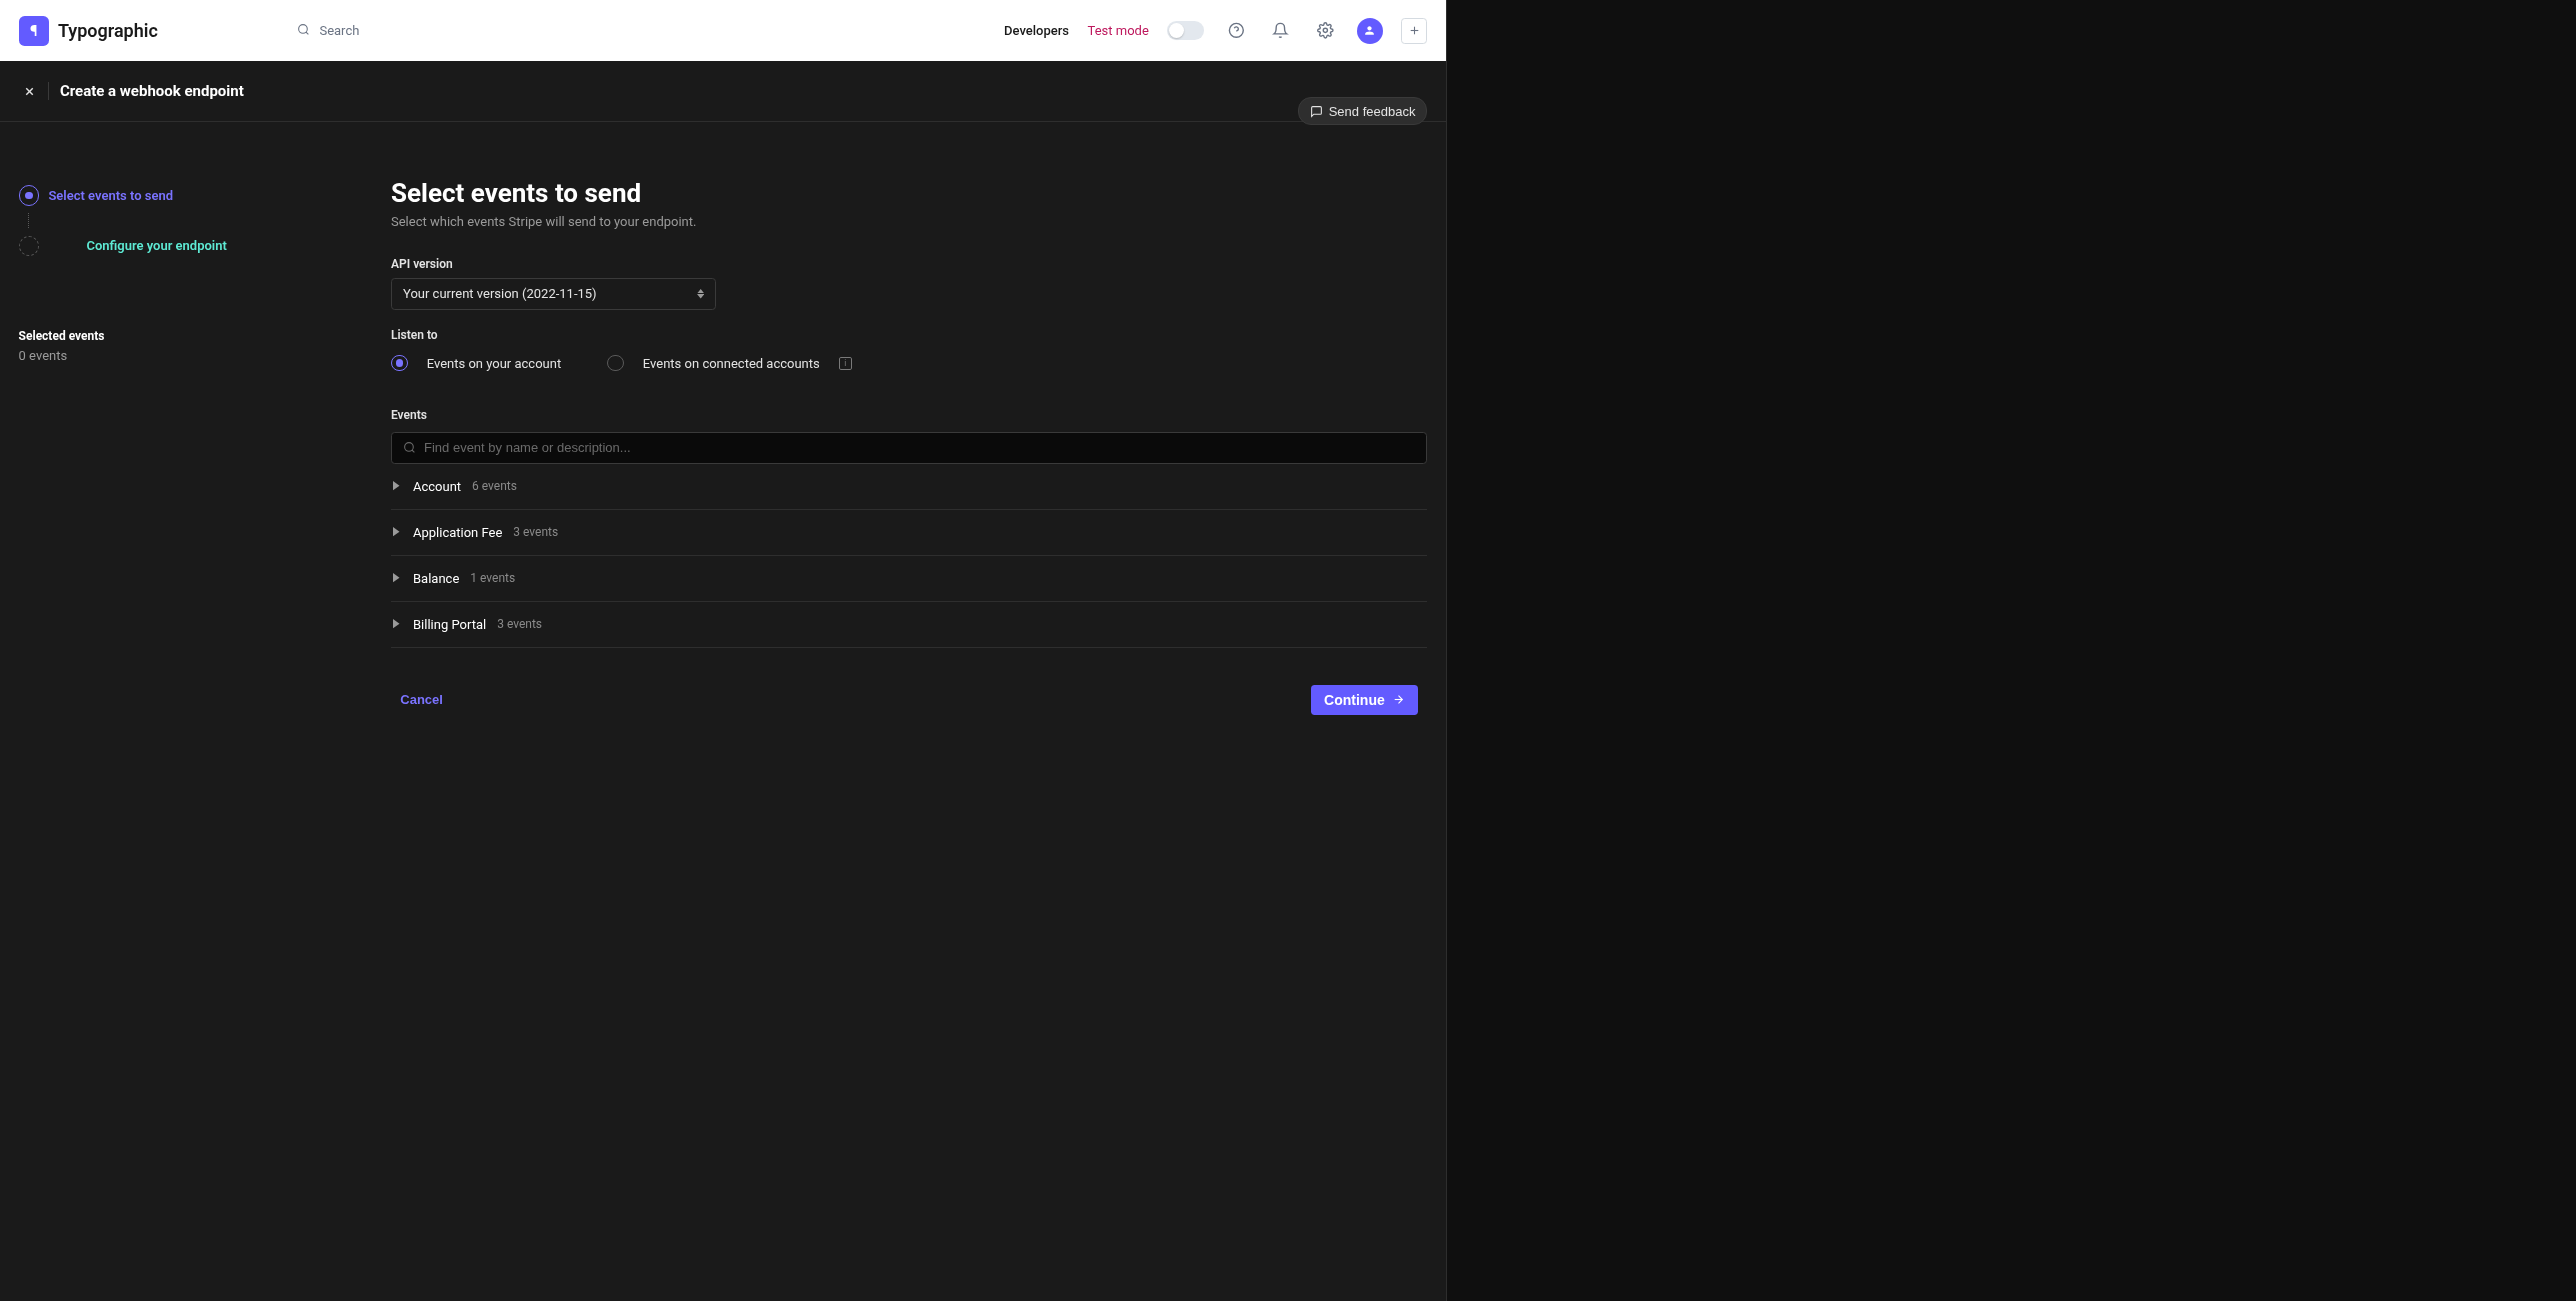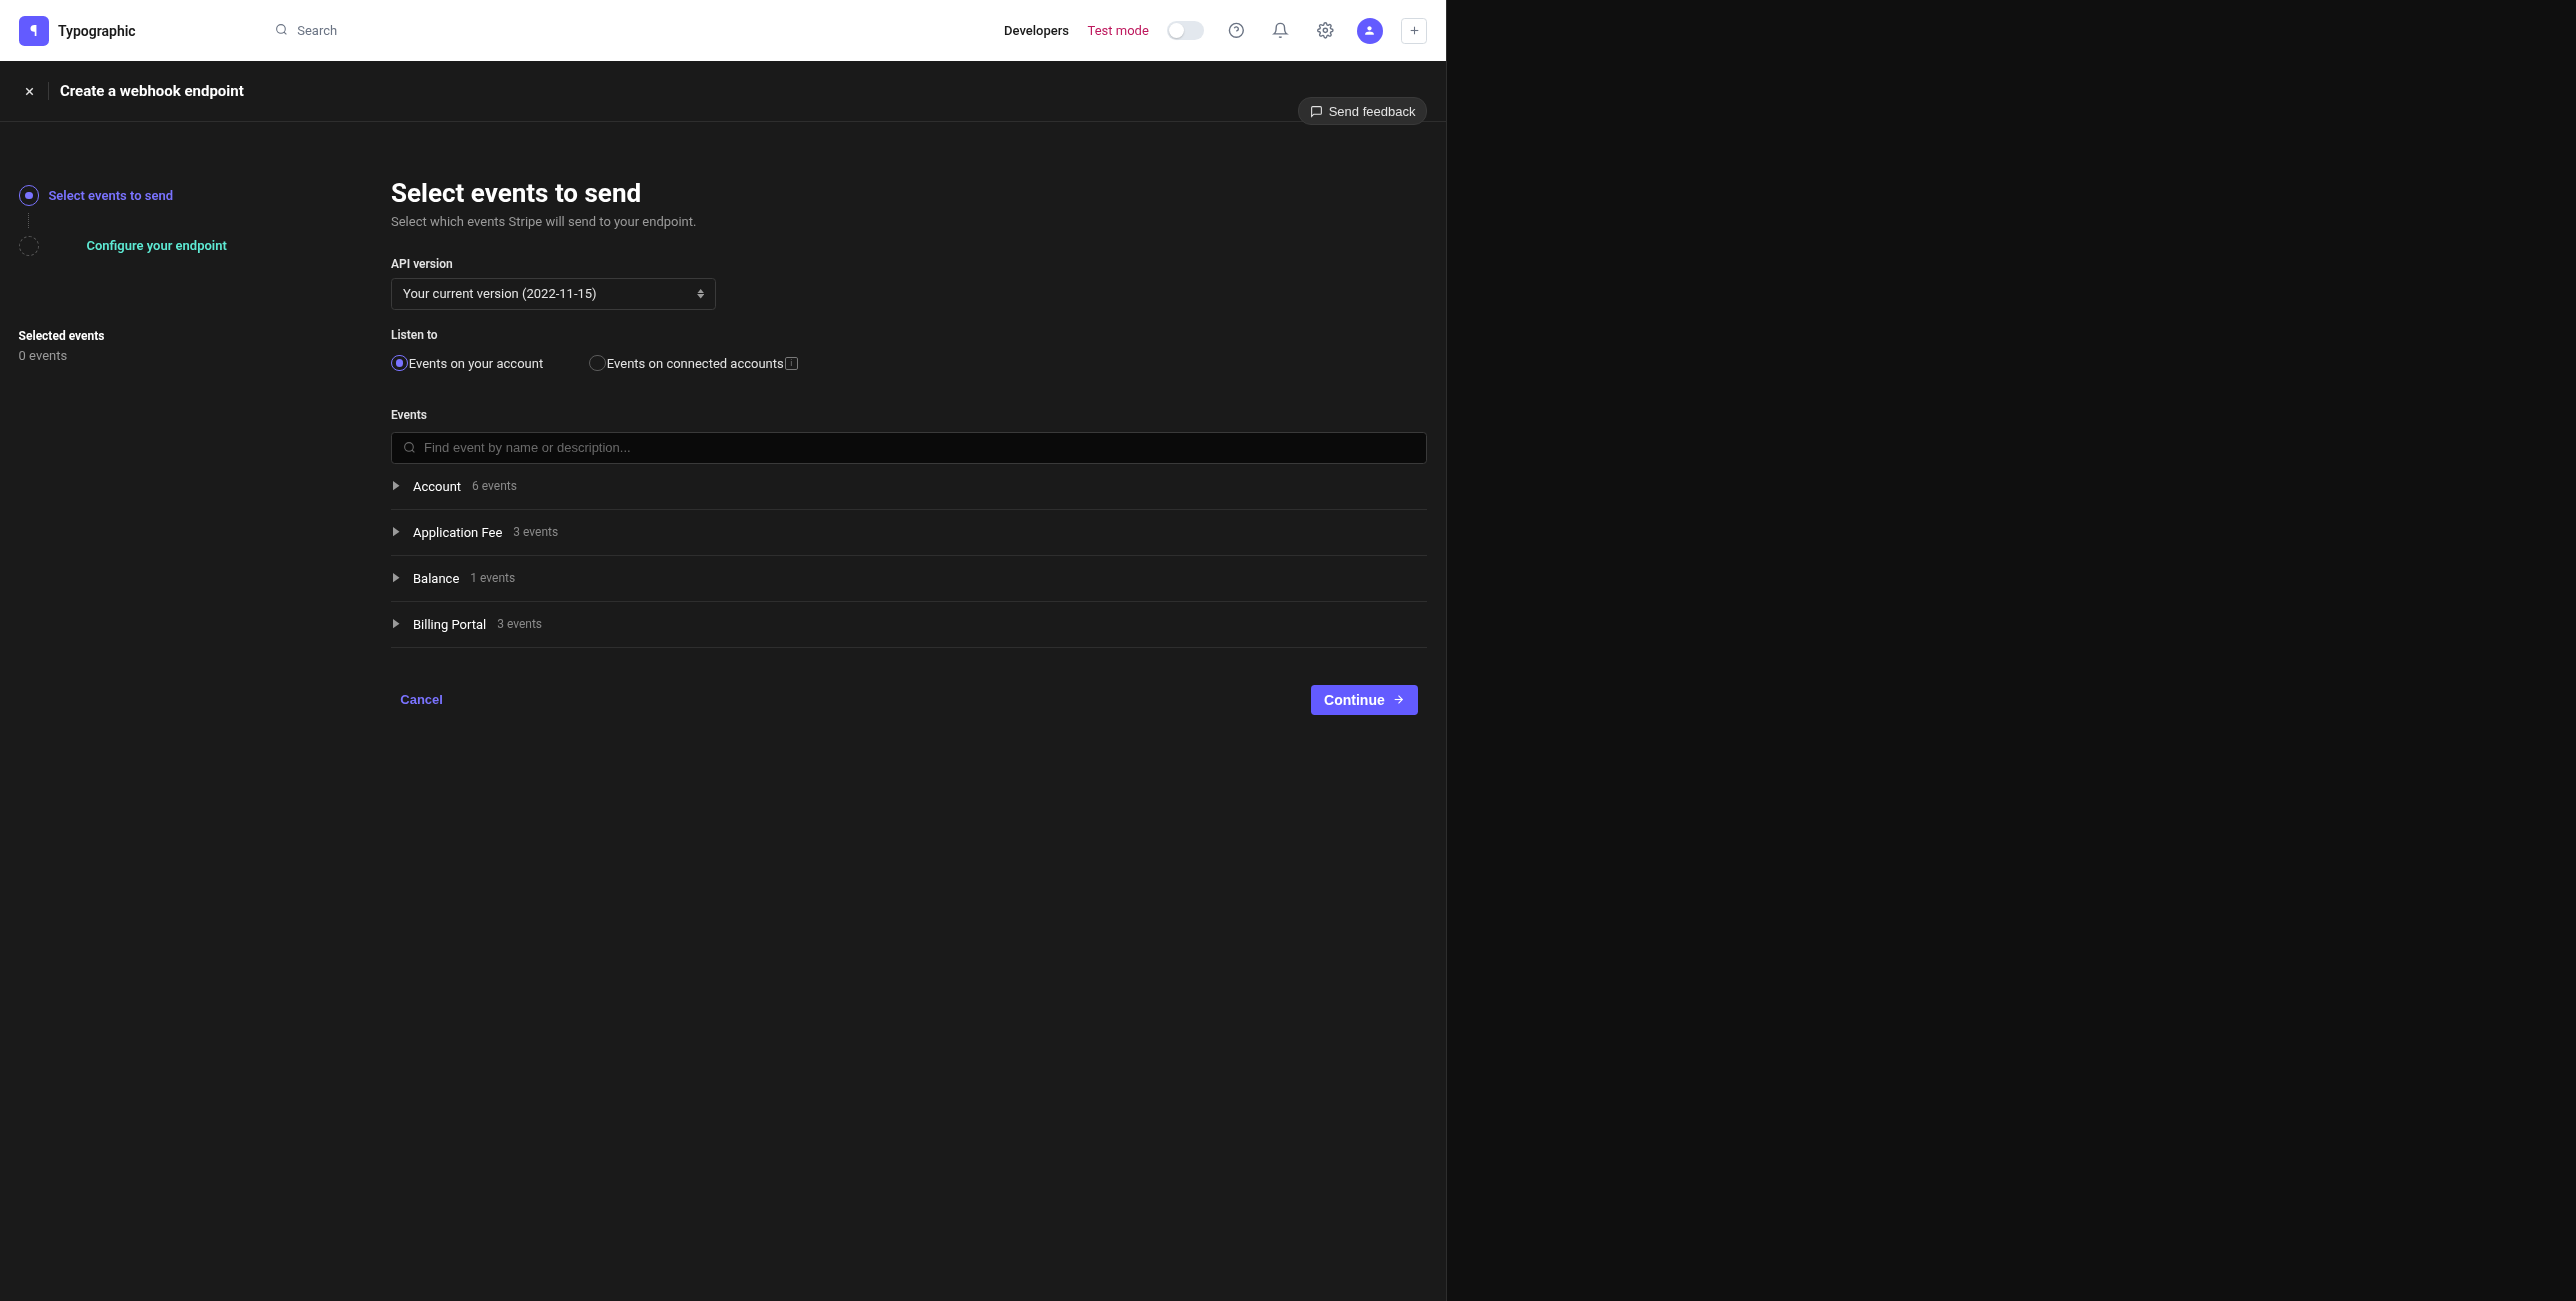--- a/index.html
+++ b/index.html
@@ -43,21 +43,21 @@
       align-items: center;
       justify-content: center;
       color: white;
       font-weight: bold;
       font-size: 15px;
     }
     
     .app-name {
       color: #1a1a1a;
       font-weight: 600;
-      font-size: 14px;
+      font-size: 18px;
     }
     
     .search-container {
       display: flex;
       margin-left: 130px;
       gap: 9.3px;
       color: #6a7383;
     }
     
     .topbar-right {
@@ -321,21 +321,21 @@
     
     .radio-group {
       display: flex;
       gap: 46px;
       margin-top: 13px;
     }
     
     .radio-option {
       display: flex;
       align-items: center;
-      gap: 1px;
+      gap: 19px;
       cursor: pointer;
     }
     
     .radio-circle {
       width: 16.7px;
       height: 16.7px;
       border-radius: 50%;
       border: 1.9px solid #5a5a5a;
       display: flex;
       align-items: center;

